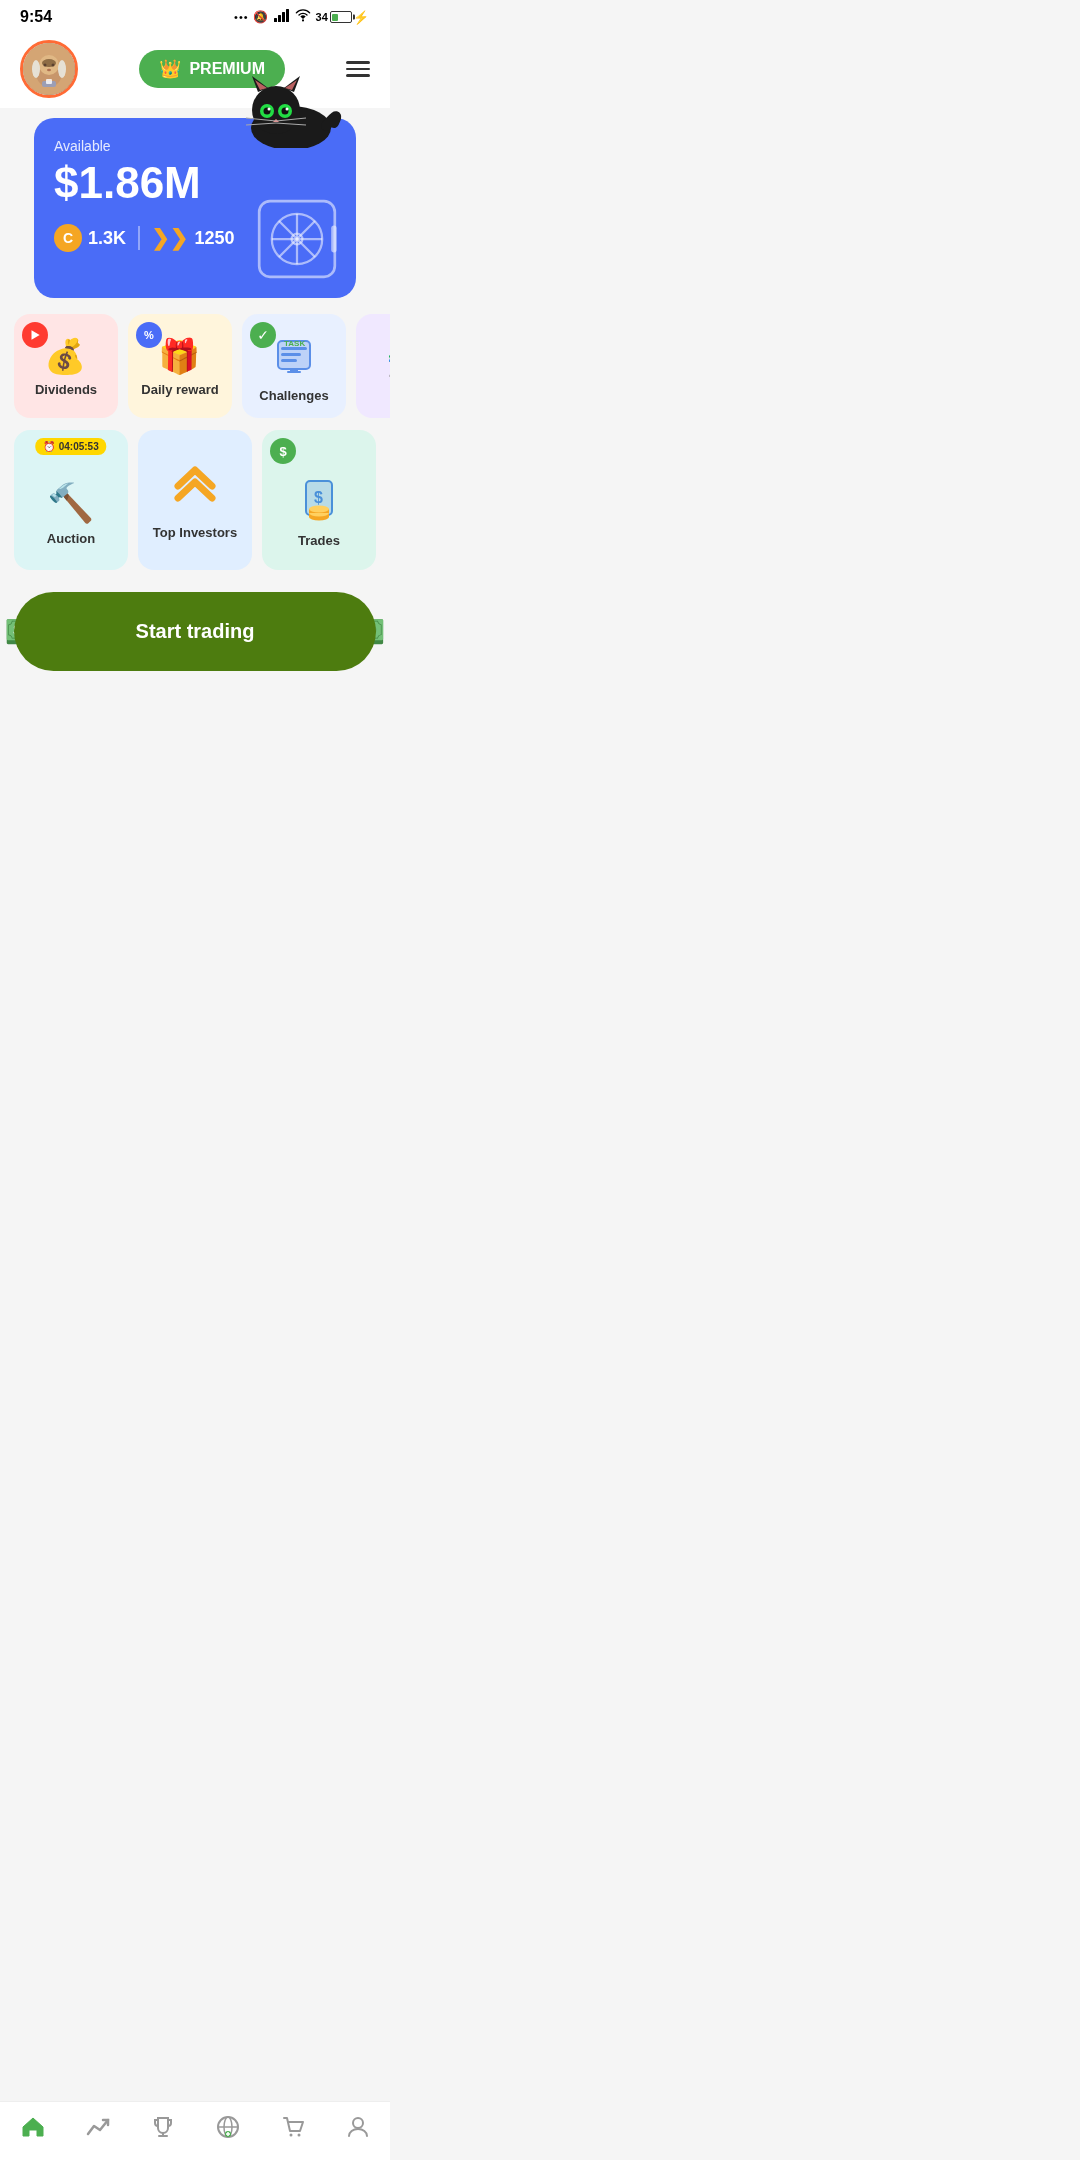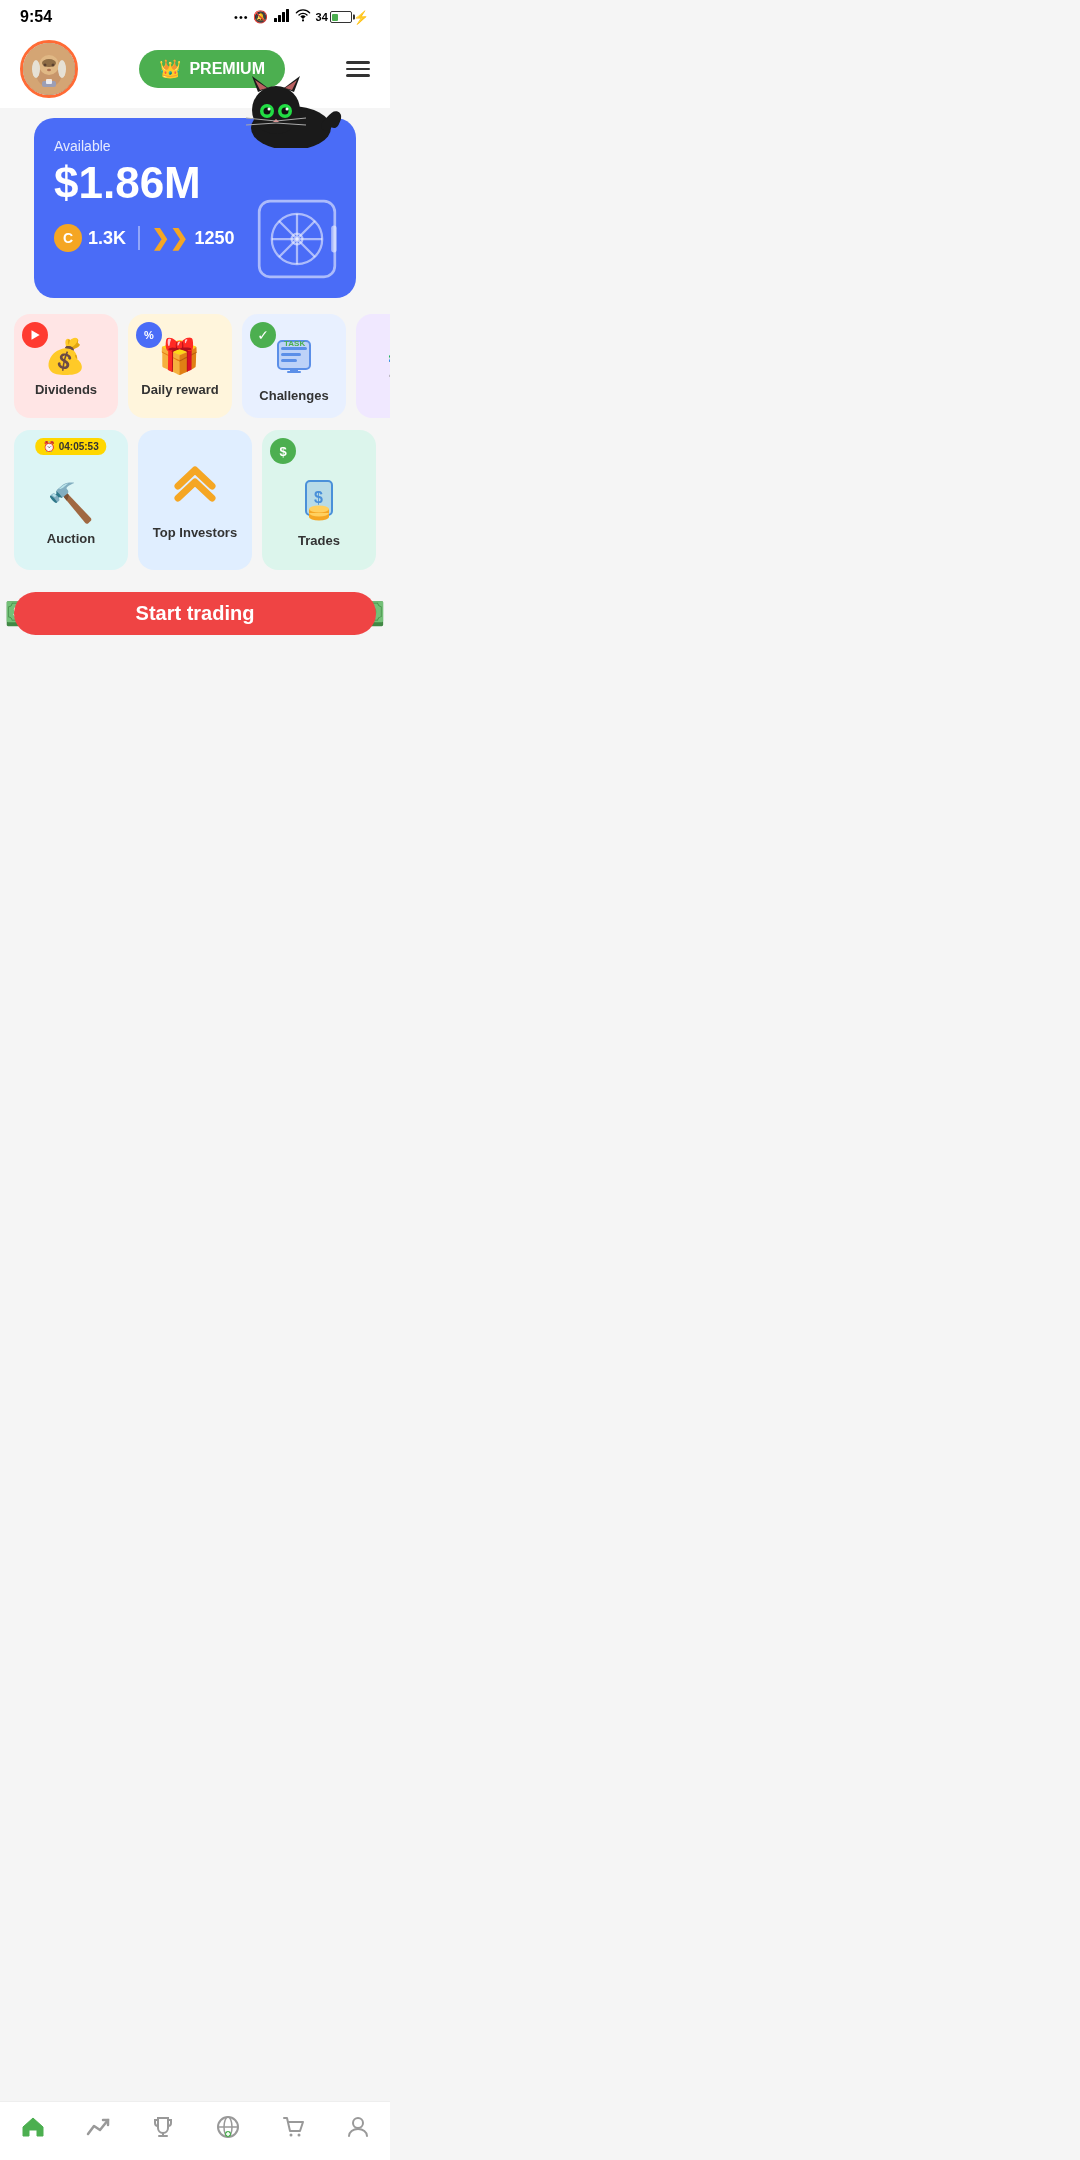--- a/index.html
+++ b/index.html
@@ -308,25 +308,25 @@
       padding: 16px 14px;
       position: relative;
     }
     .money-bg {
       position: relative;
       display: flex;
       align-items: center;
       justify-content: center;
     }
     .start-trading-btn {
-      background: #ef4444;
+      background: #4d7c0f;
       color: white;
       border: none;
       border-radius: 50px;
-      padding: 10px 80px;
+      padding: 28px 80px;
       font-size: 20px;
       font-weight: 700;
       cursor: pointer;
       width: 100%;
       position: relative;
       z-index: 1;
     }
     .money-left, .money-right {
       position: absolute;
       font-size: 36px;

